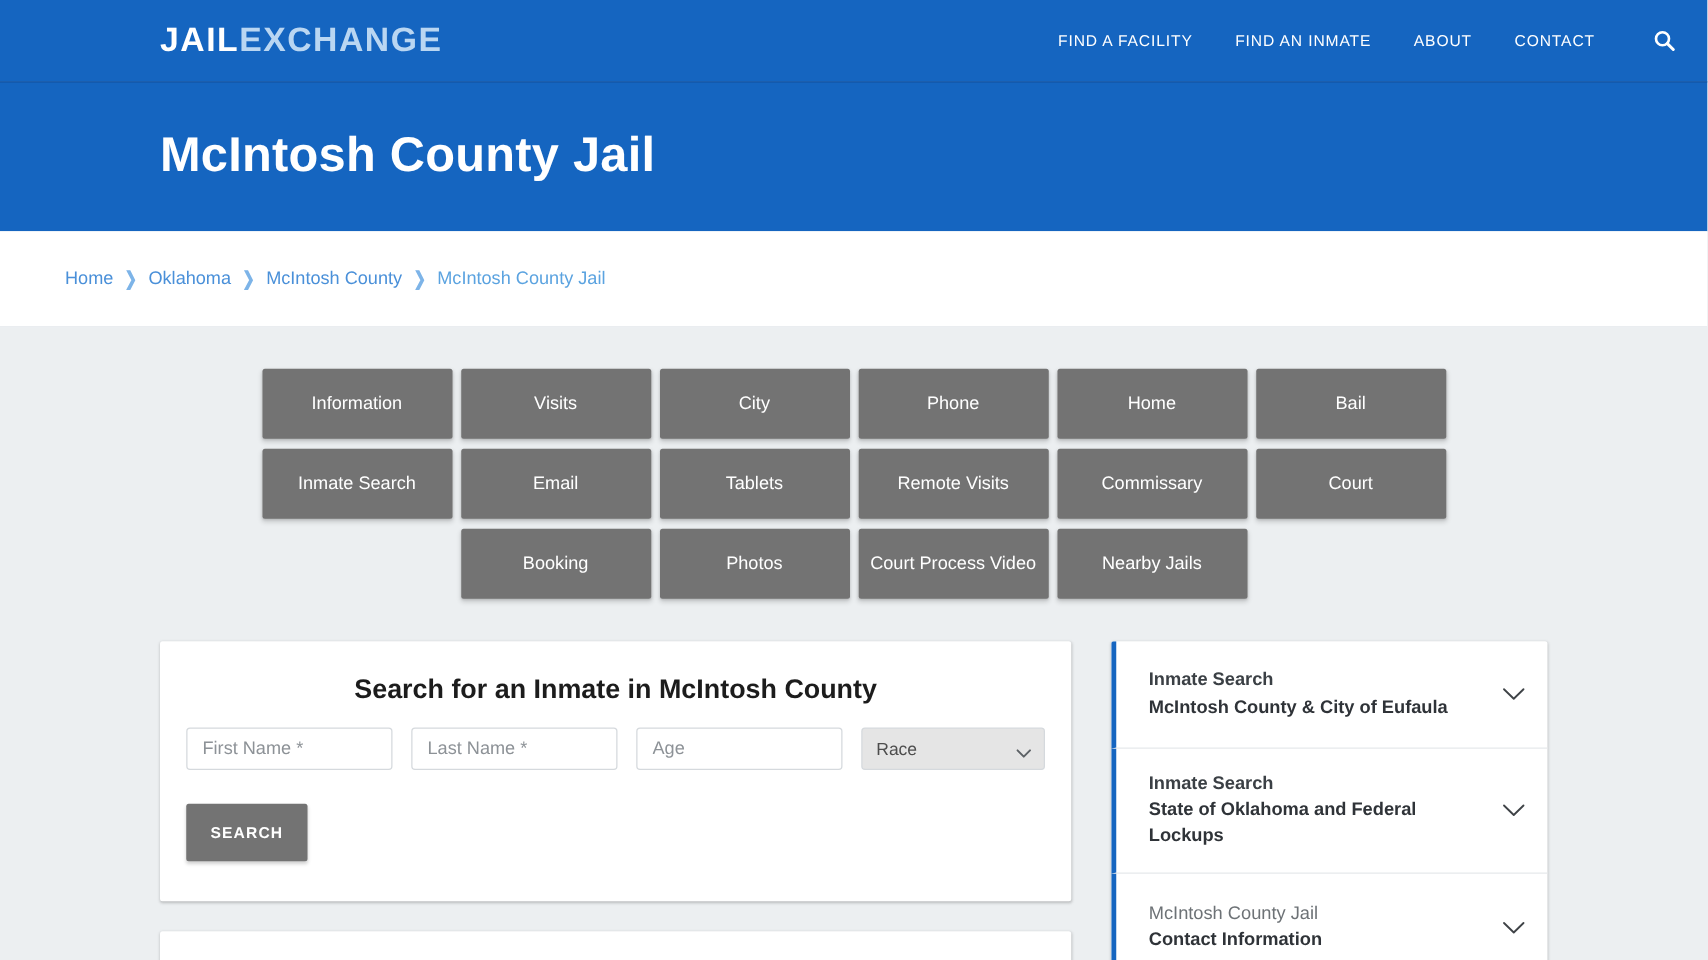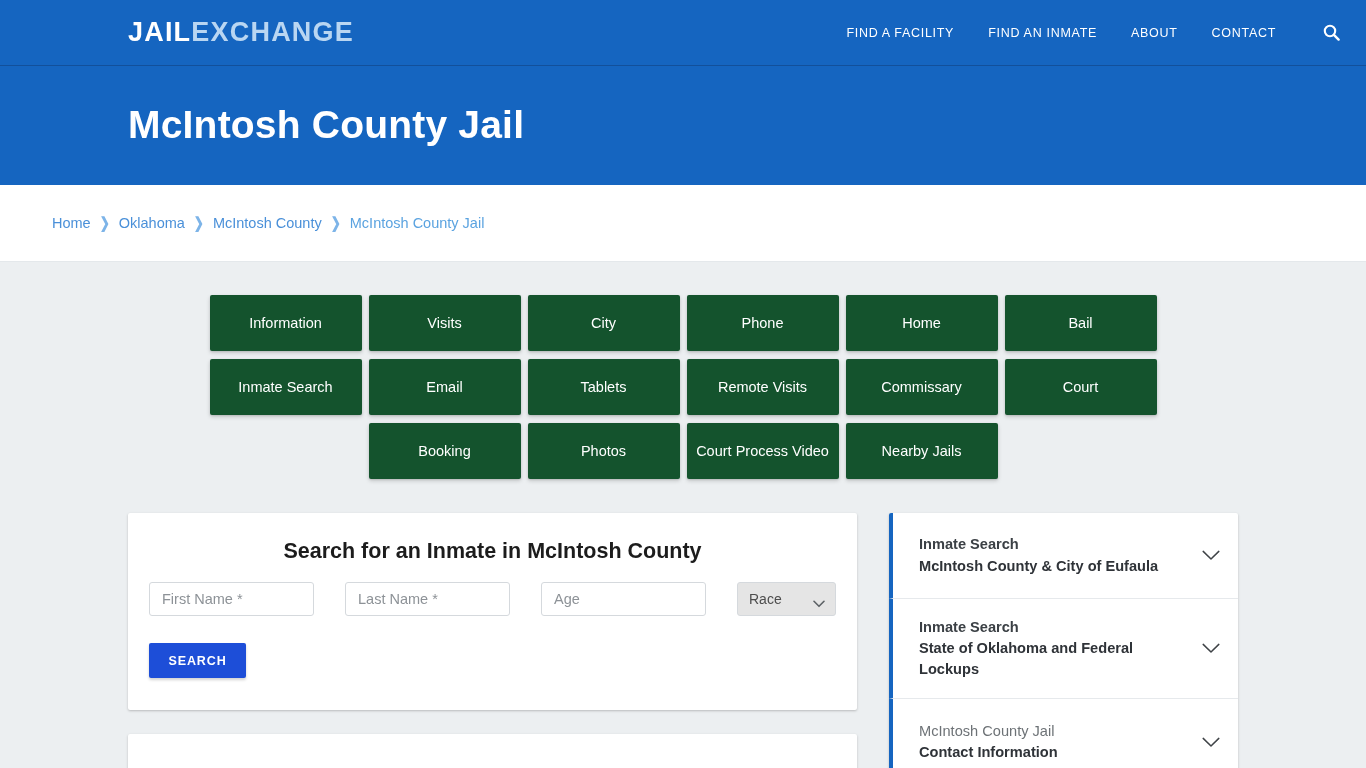--- a/index.html
+++ b/index.html
@@ -107,21 +107,21 @@
     width: 1098px;
     margin: 0 auto;
     display: flex;
     flex-wrap: wrap;
     gap: 8px 7px;
     justify-content: center;
   }
   .tbtn {
     width: 152px;
     height: 56px;
-    background: #14532d;
+    background: #737373;
     color: #ffffff;
     font-size: 14.5px;
     display: flex;
     align-items: center;
     justify-content: center;
     border: none;
     border-radius: 2px;
     box-shadow: 0 2px 4px rgba(0,0,0,0.16), 0 1px 2px rgba(0,0,0,0.10);
     cursor: pointer;
     font-family: "Liberation Sans", sans-serif;
@@ -153,21 +153,21 @@
   .search-card { padding: 26px 20px 32px 20px; }
   .search-card h2 {
     text-align: center;
     font-size: 21.5px;
     font-weight: bold;
     color: #1c1c1c;
     margin-bottom: 18px;
   }
   .search-row {
     display: flex;
-    gap: 31px;
+    gap: 15px;
     padding: 0 1px;
   }
   .fld {
     height: 34px;
     border: 1px solid #d5d9dd;
     border-radius: 3px;
     background: #ffffff;
     font-size: 14.5px;
     color: #4d4d4d;
     padding: 0 12px;
@@ -197,22 +197,22 @@
   .sel-chev {
     position: absolute;
     right: 11px;
     top: 12px;
     pointer-events: none;
   }
   .search-btn {
     margin-top: 27px;
     margin-left: 1px;
     width: 97px;
-    height: 35px;
-    background: #1d4ed8;
+    height: 46px;
+    background: #737373;
     color: #ffffff;
     border: none;
     border-radius: 2px;
     font-size: 12.5px;
     letter-spacing: 0.9px;
     font-weight: bold;
     cursor: pointer;
     box-shadow: 0 2px 3px rgba(0,0,0,0.18);
     font-family: "Liberation Sans", sans-serif;
   }

